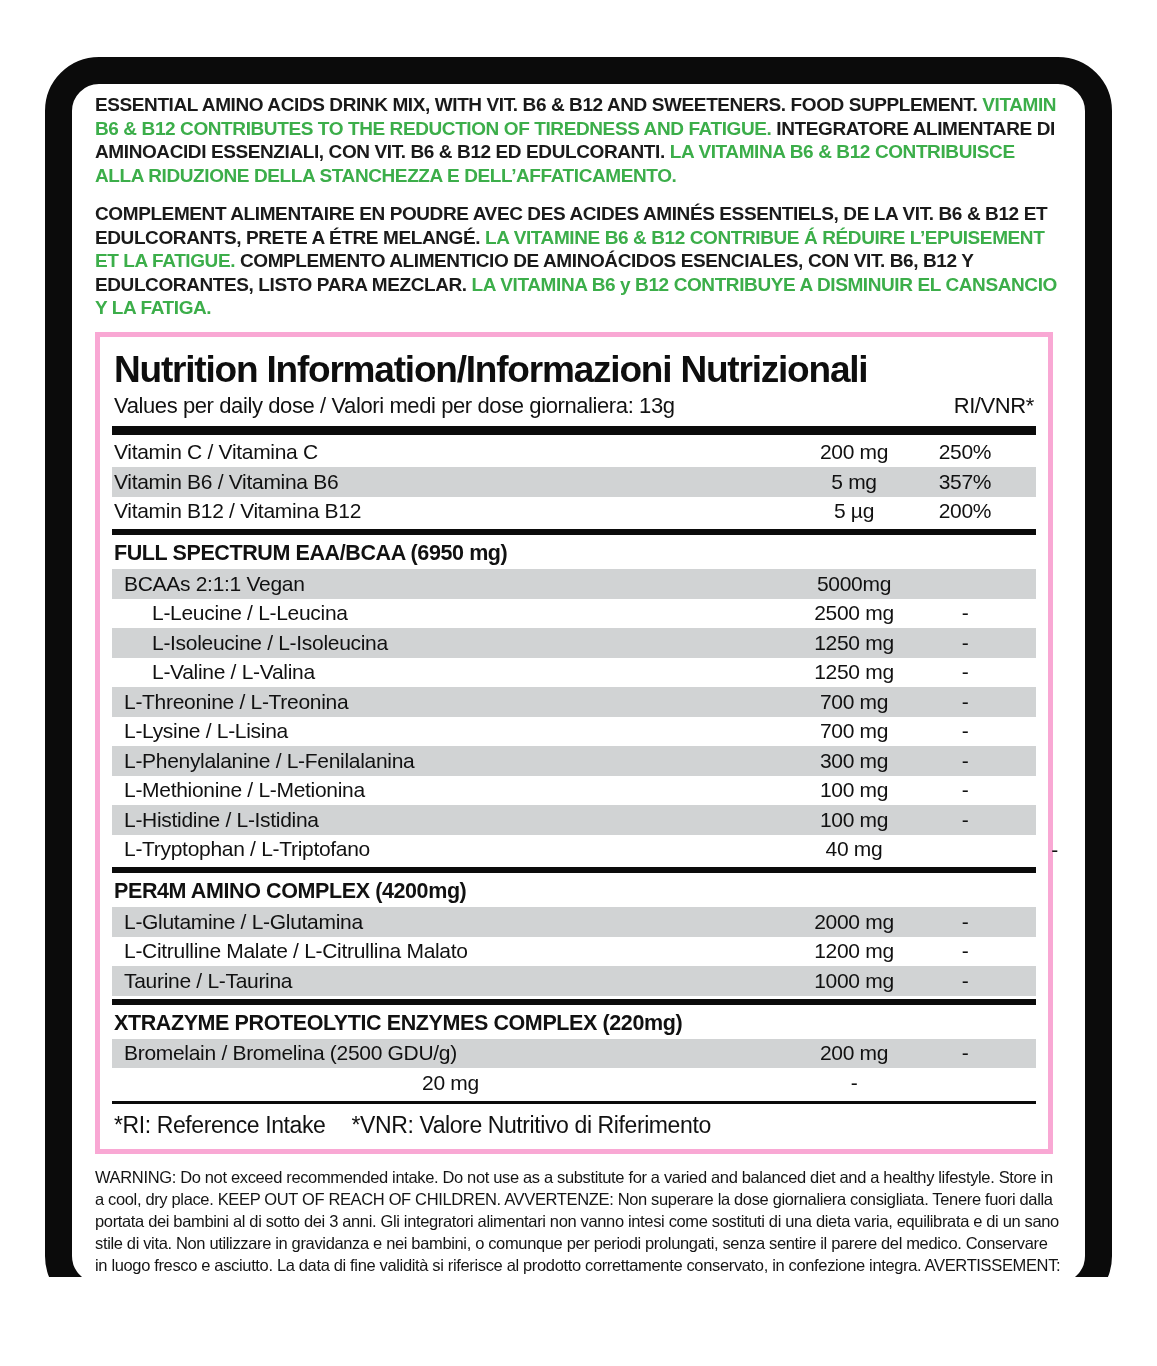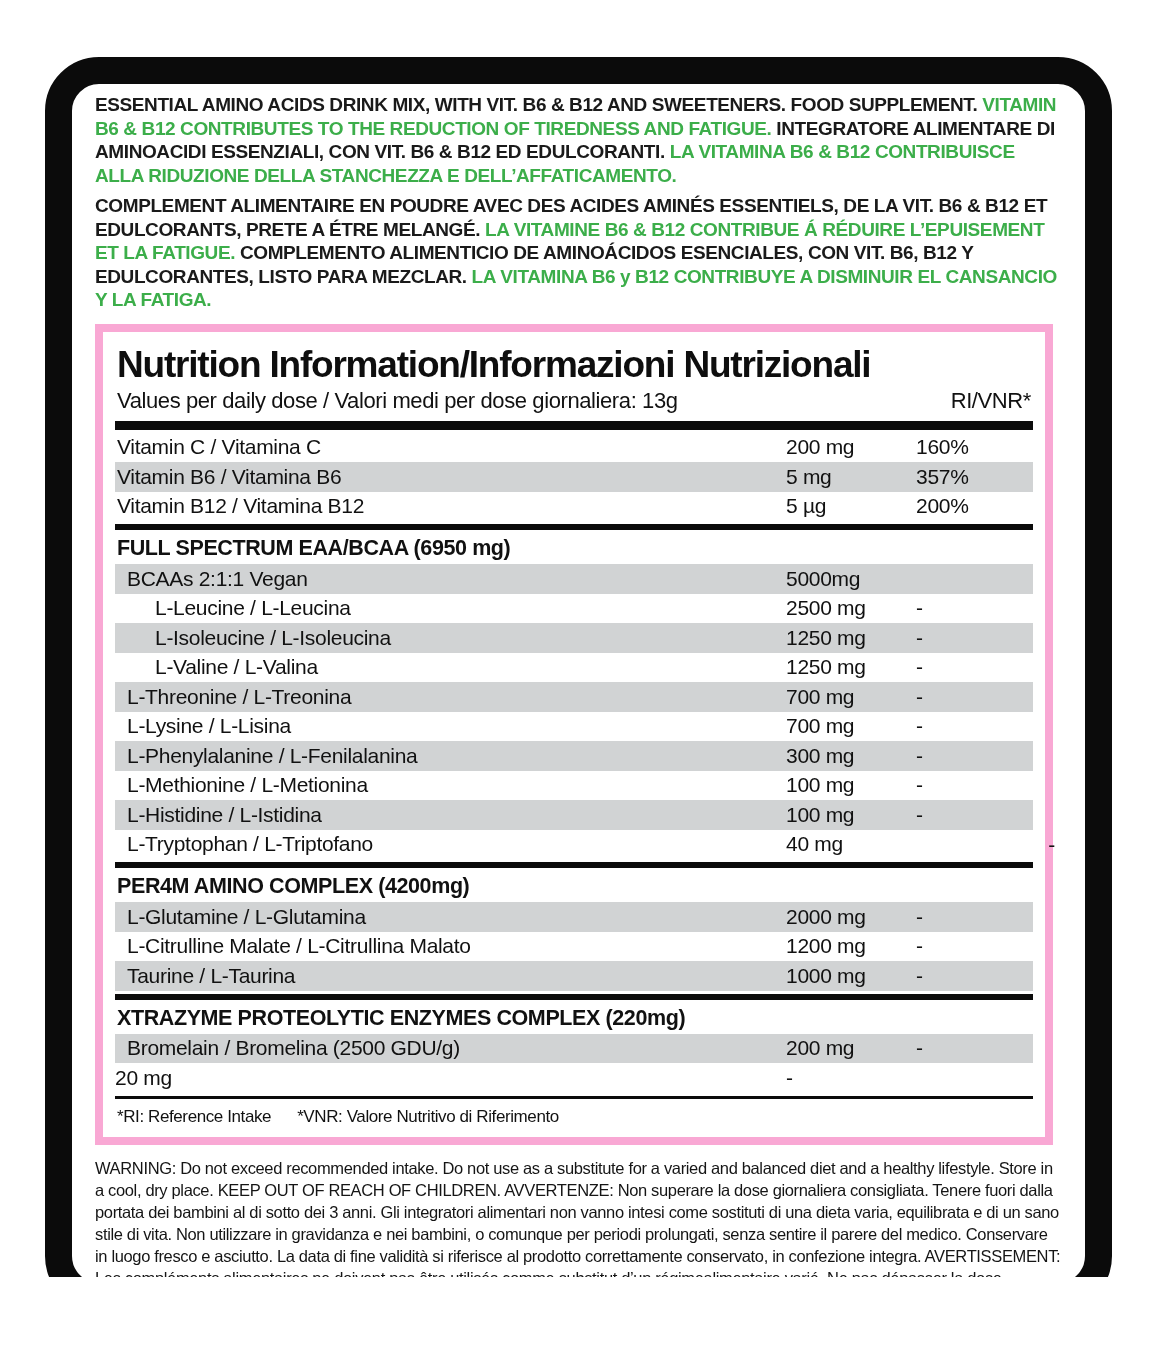--- a/index.html
+++ b/index.html
@@ -32,26 +32,26 @@
   }
   
   .intro {
     font-weight: bold;
     font-size: 19px;
     line-height: 23.5px;
     letter-spacing: -0.4px;
     color: #1a1a1a;
   }
   .intro p { margin: 0; }
-  .intro p + p { margin-top: 7px; }
+  .intro p + p { margin-top: 15px; }
   .green { color: #3cae4a; }
   
   .ntable {
     margin-top: 12px;
-    border: 8px solid #f9a8d4;
+    border: 5px solid #f9a8d4;
     padding: 8px 12px 6px 12px;
     box-sizing: border-box;
     width: 958px;
   }
   .ntable-title {
     font-weight: bold;
     font-size: 37px;
     letter-spacing: -1.2px;
     line-height: 42px;
     margin: 4px 0 2px 2px;
@@ -79,39 +79,39 @@
     height: 29.5px;
     font-size: 21px;
     letter-spacing: -0.3px;
     padding-right: 25px;
     box-sizing: border-box;
   }
   .trow.shade { background: #d1d3d4; }
   .trow .cell-name { padding-left: 2px; white-space: nowrap; overflow: hidden; }
   .trow.indent-1 .cell-name { padding-left: 12px; }
   .trow.indent-2 .cell-name { padding-left: 40px; }
-  .cell-amount, .cell-ri { text-align: left; white-space: nowrap; }
+  .cell-amount, .cell-ri { text-align: center; white-space: nowrap; }
   .cell-ri.ri-edge {
     position: absolute;
     right: -22px;
     top: 0;
     height: 29.5px;
     line-height: 29.5px;
   }
   .sec-header {
     font-weight: bold;
     font-size: 21.5px;
     letter-spacing: -0.4px;
     height: 31px;
     display: flex;
     align-items: center;
     padding-left: 2px;
   }
   .footnote {
-    font-size: 17px;
+    font-size: 23px;
     letter-spacing: -0.4px;
     padding: 6px 2px 4px 2px;
   }
   .footnote .gap { display: inline-block; width: 26px; }
   
   .warning-wrap { position: relative; margin-top: 12px; }
   .warning {
     font-size: 16.5px;
     line-height: 22px;
     letter-spacing: -0.35px;
@@ -156,21 +156,21 @@
       <div class="ntable-title">Nutrition Information/Informazioni Nutrizionali</div>
       <div class="ntable-subtitle-row">
         <span>Values per daily dose / Valori medi per dose giornaliera: 13g</span>
         <span>RI/VNR*</span>
       </div>
       <div class="bar"></div>
       <div>
           <div class="trow">
             <span class="cell-name">Vitamin C / Vitamina C</span>
             <span class="cell-amount">200 mg</span>
-            <span class="cell-ri">160%</span>
+            <span class="cell-ri">250%</span>
           </div>
           <div class="trow shade">
             <span class="cell-name">Vitamin B6 / Vitamina B6</span>
             <span class="cell-amount">5 mg</span>
             <span class="cell-ri">357%</span>
           </div>
           <div class="trow">
             <span class="cell-name">Vitamin B12 / Vitamina B12</span>
             <span class="cell-amount">5 µg</span>
             <span class="cell-ri">200%</span>

